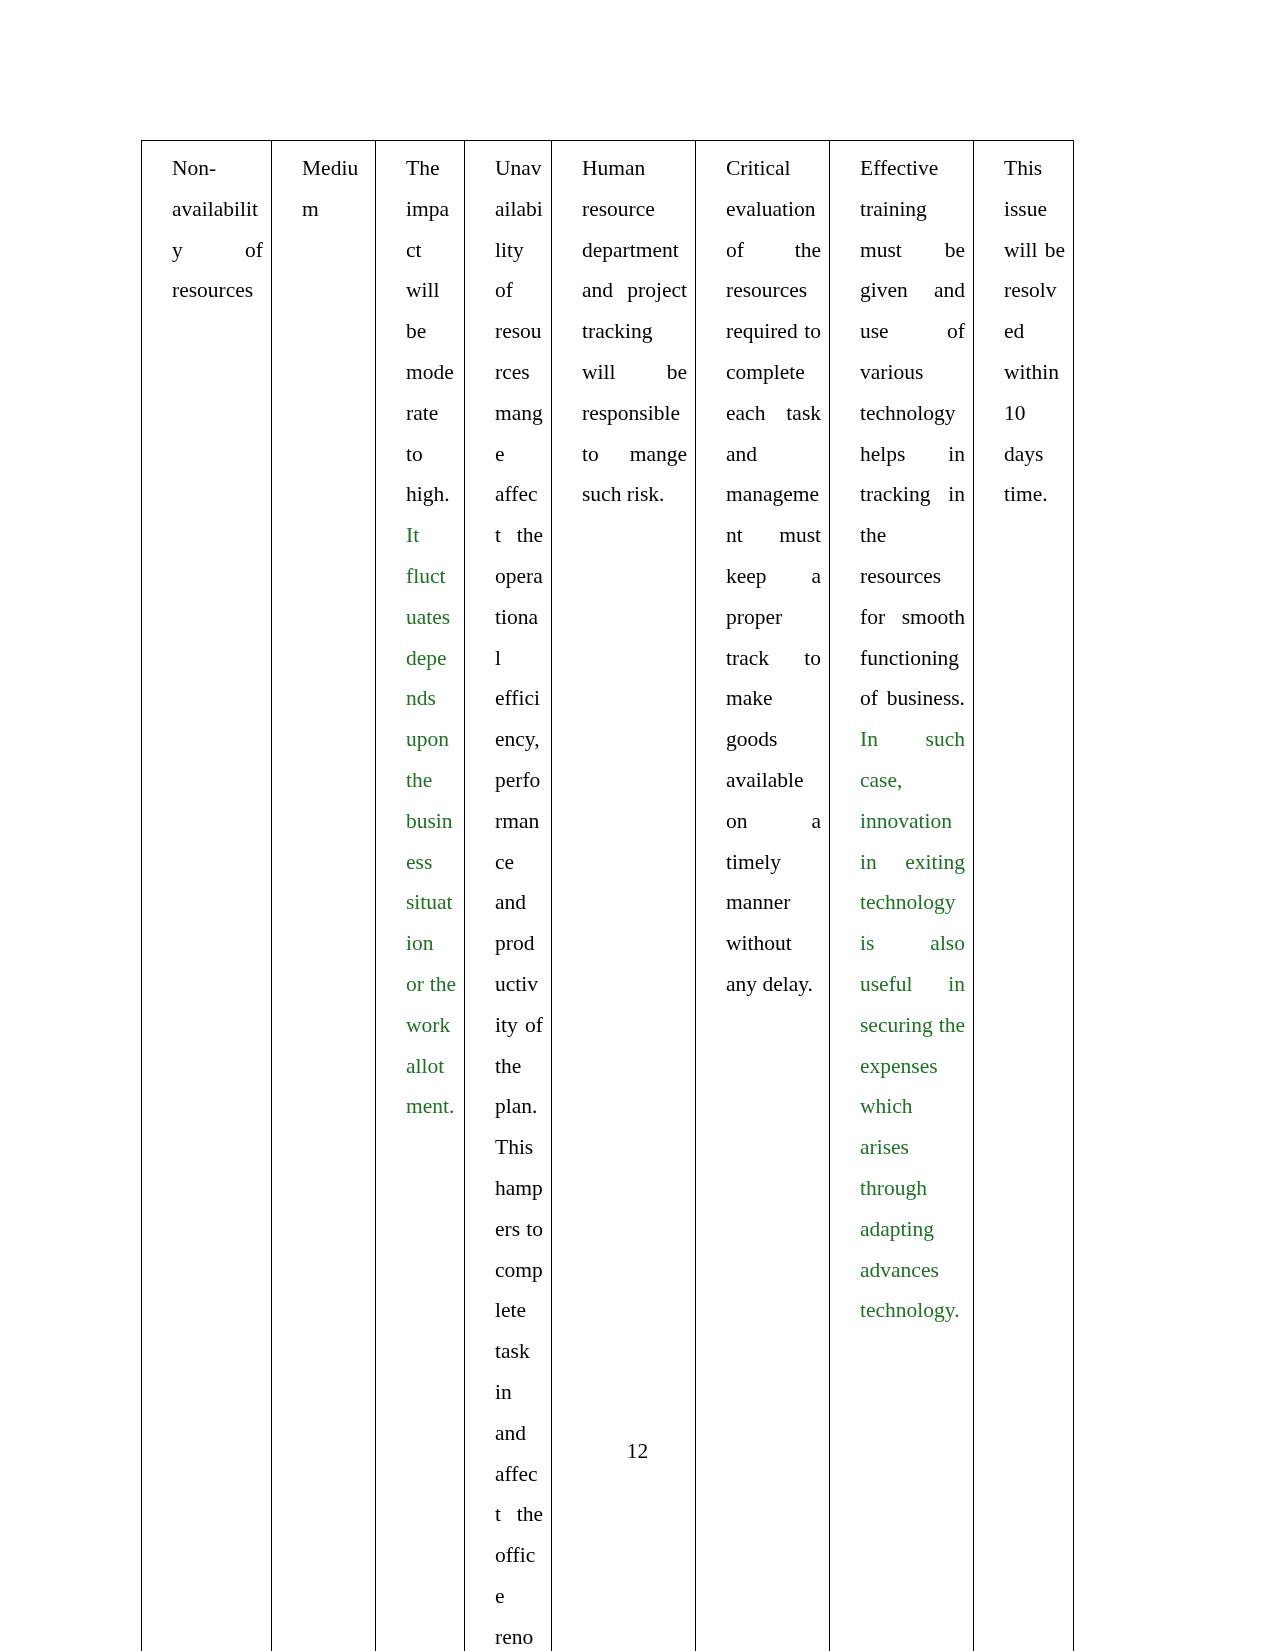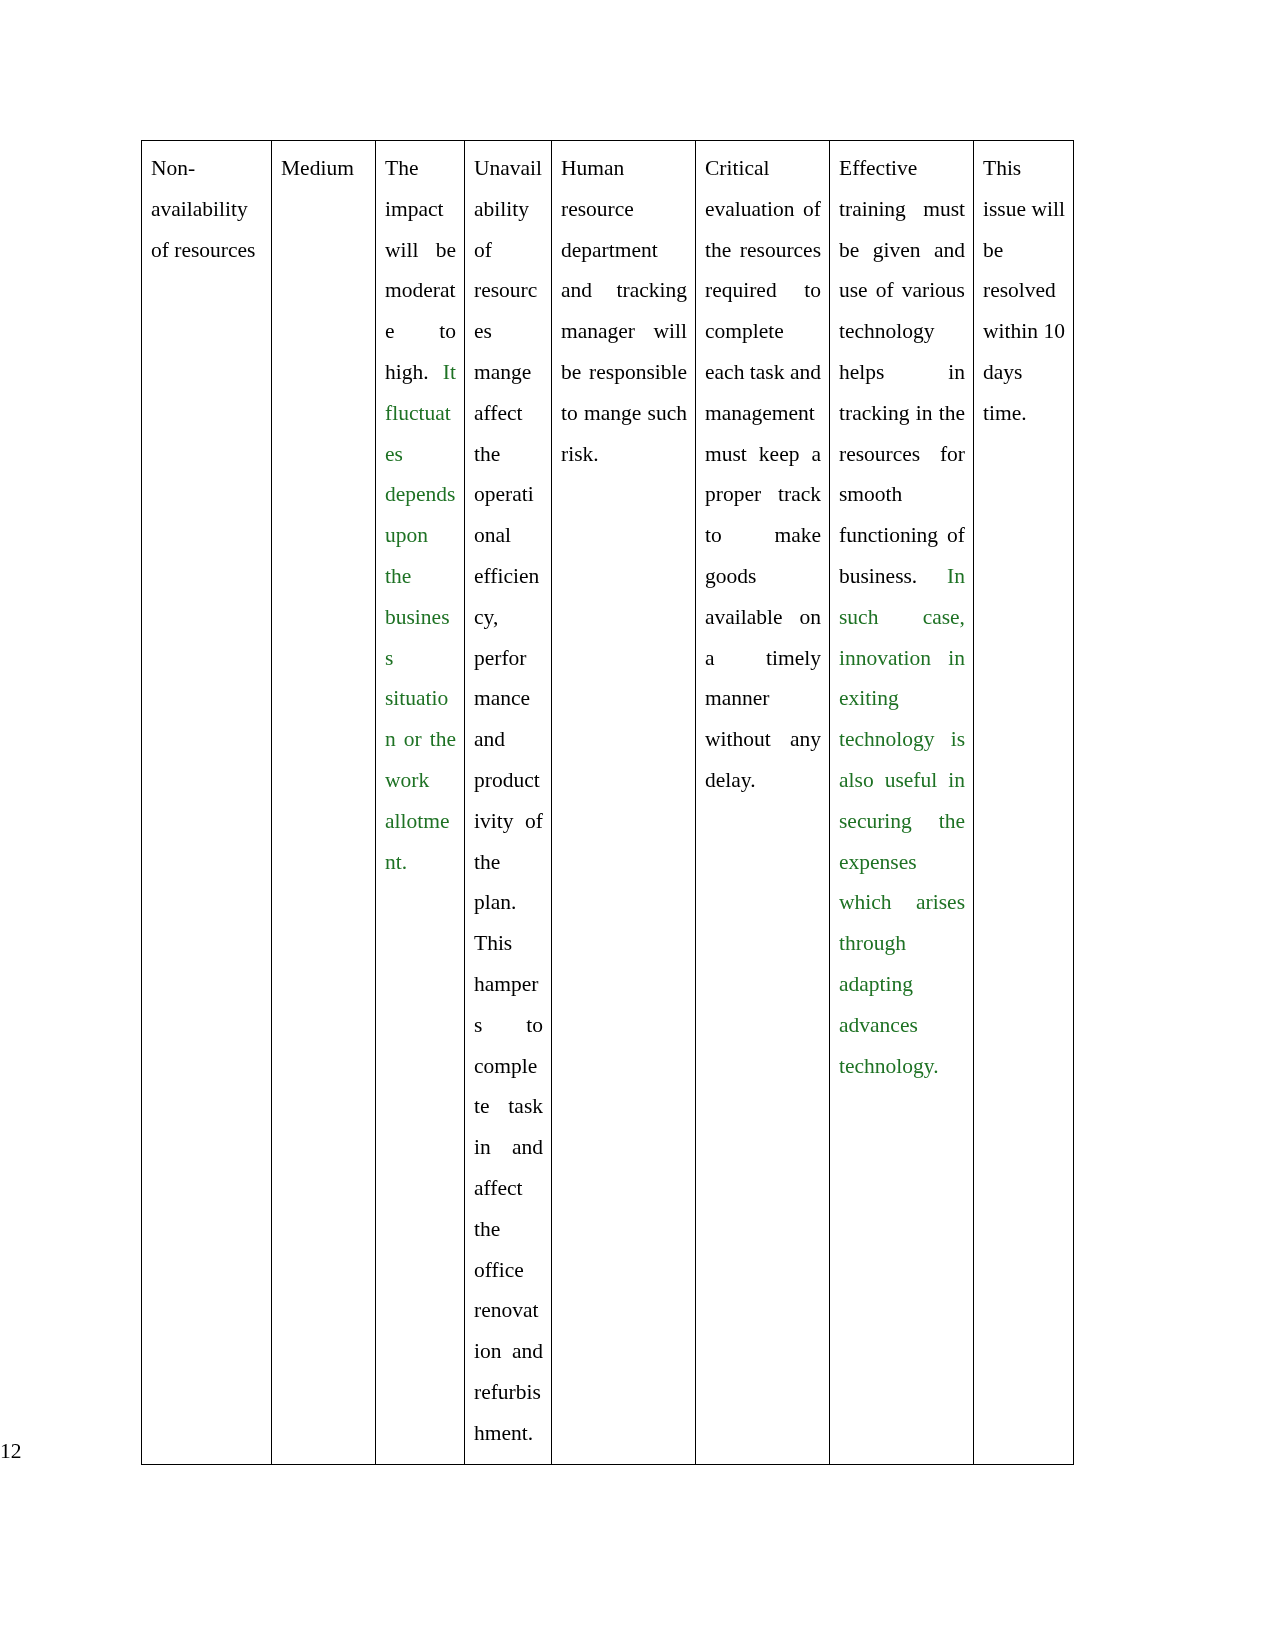--- a/index.html
+++ b/index.html
@@ -57,32 +57,34 @@
   .col-action    { width: 144px; }
   .col-timeline  { width: 100px; }
 
   .cell-body p {
     margin: 0;
     text-align: justify;
     text-justify: inter-word;
   }
   .cell-body p:last-child {
     text-align-last: left;
+    margin-left: 21px;
   }
 
   
   .rev {
     color: #1E7224;
   }
 
   .page-number {
     position: absolute;
     left: 0;
     top: 1437px;
     width: 1275px;
+    text-align: center;
     font-size: 21.5px;
     line-height: 28px;
     color: #000000;
     font-family: "Liberation Serif", "DejaVu Serif", serif;
   }
 </style>
 </head>
 <body>
 
 <div class="page">
@@ -111,21 +113,21 @@
 
         <td class="cell-body">
           <p><span>The impact will be moderate to high.</span> <span class="rev">It fluctuates depends upon the business situation or the work allotment.</span></p>
         </td>
 
         <td class="cell-body">
           <p>Unavailability of resources mange affect the operational efficiency, performance and productivity of the plan. This hampers to complete task in and affect the office renovation and refurbishment.</p>
         </td>
 
         <td class="cell-body">
-          <p>Human resource department and tracking manager will be responsible to mange such risk.</p>
+          <p>Human resource department and project tracking will be responsible to mange such risk.</p>
         </td>
 
         <td class="cell-body">
           <p>Critical evaluation of the resources required to complete each task and management must keep a proper track to make goods available on a timely manner without any delay.</p>
         </td>
 
         <td class="cell-body">
           <p><span>Effective training must be given and use of various technology helps in tracking in the resources for smooth functioning of business.</span> <span class="rev">In such case, innovation in exiting technology is also useful in securing the expenses which arises through adapting advances technology.</span></p>
         </td>
 

